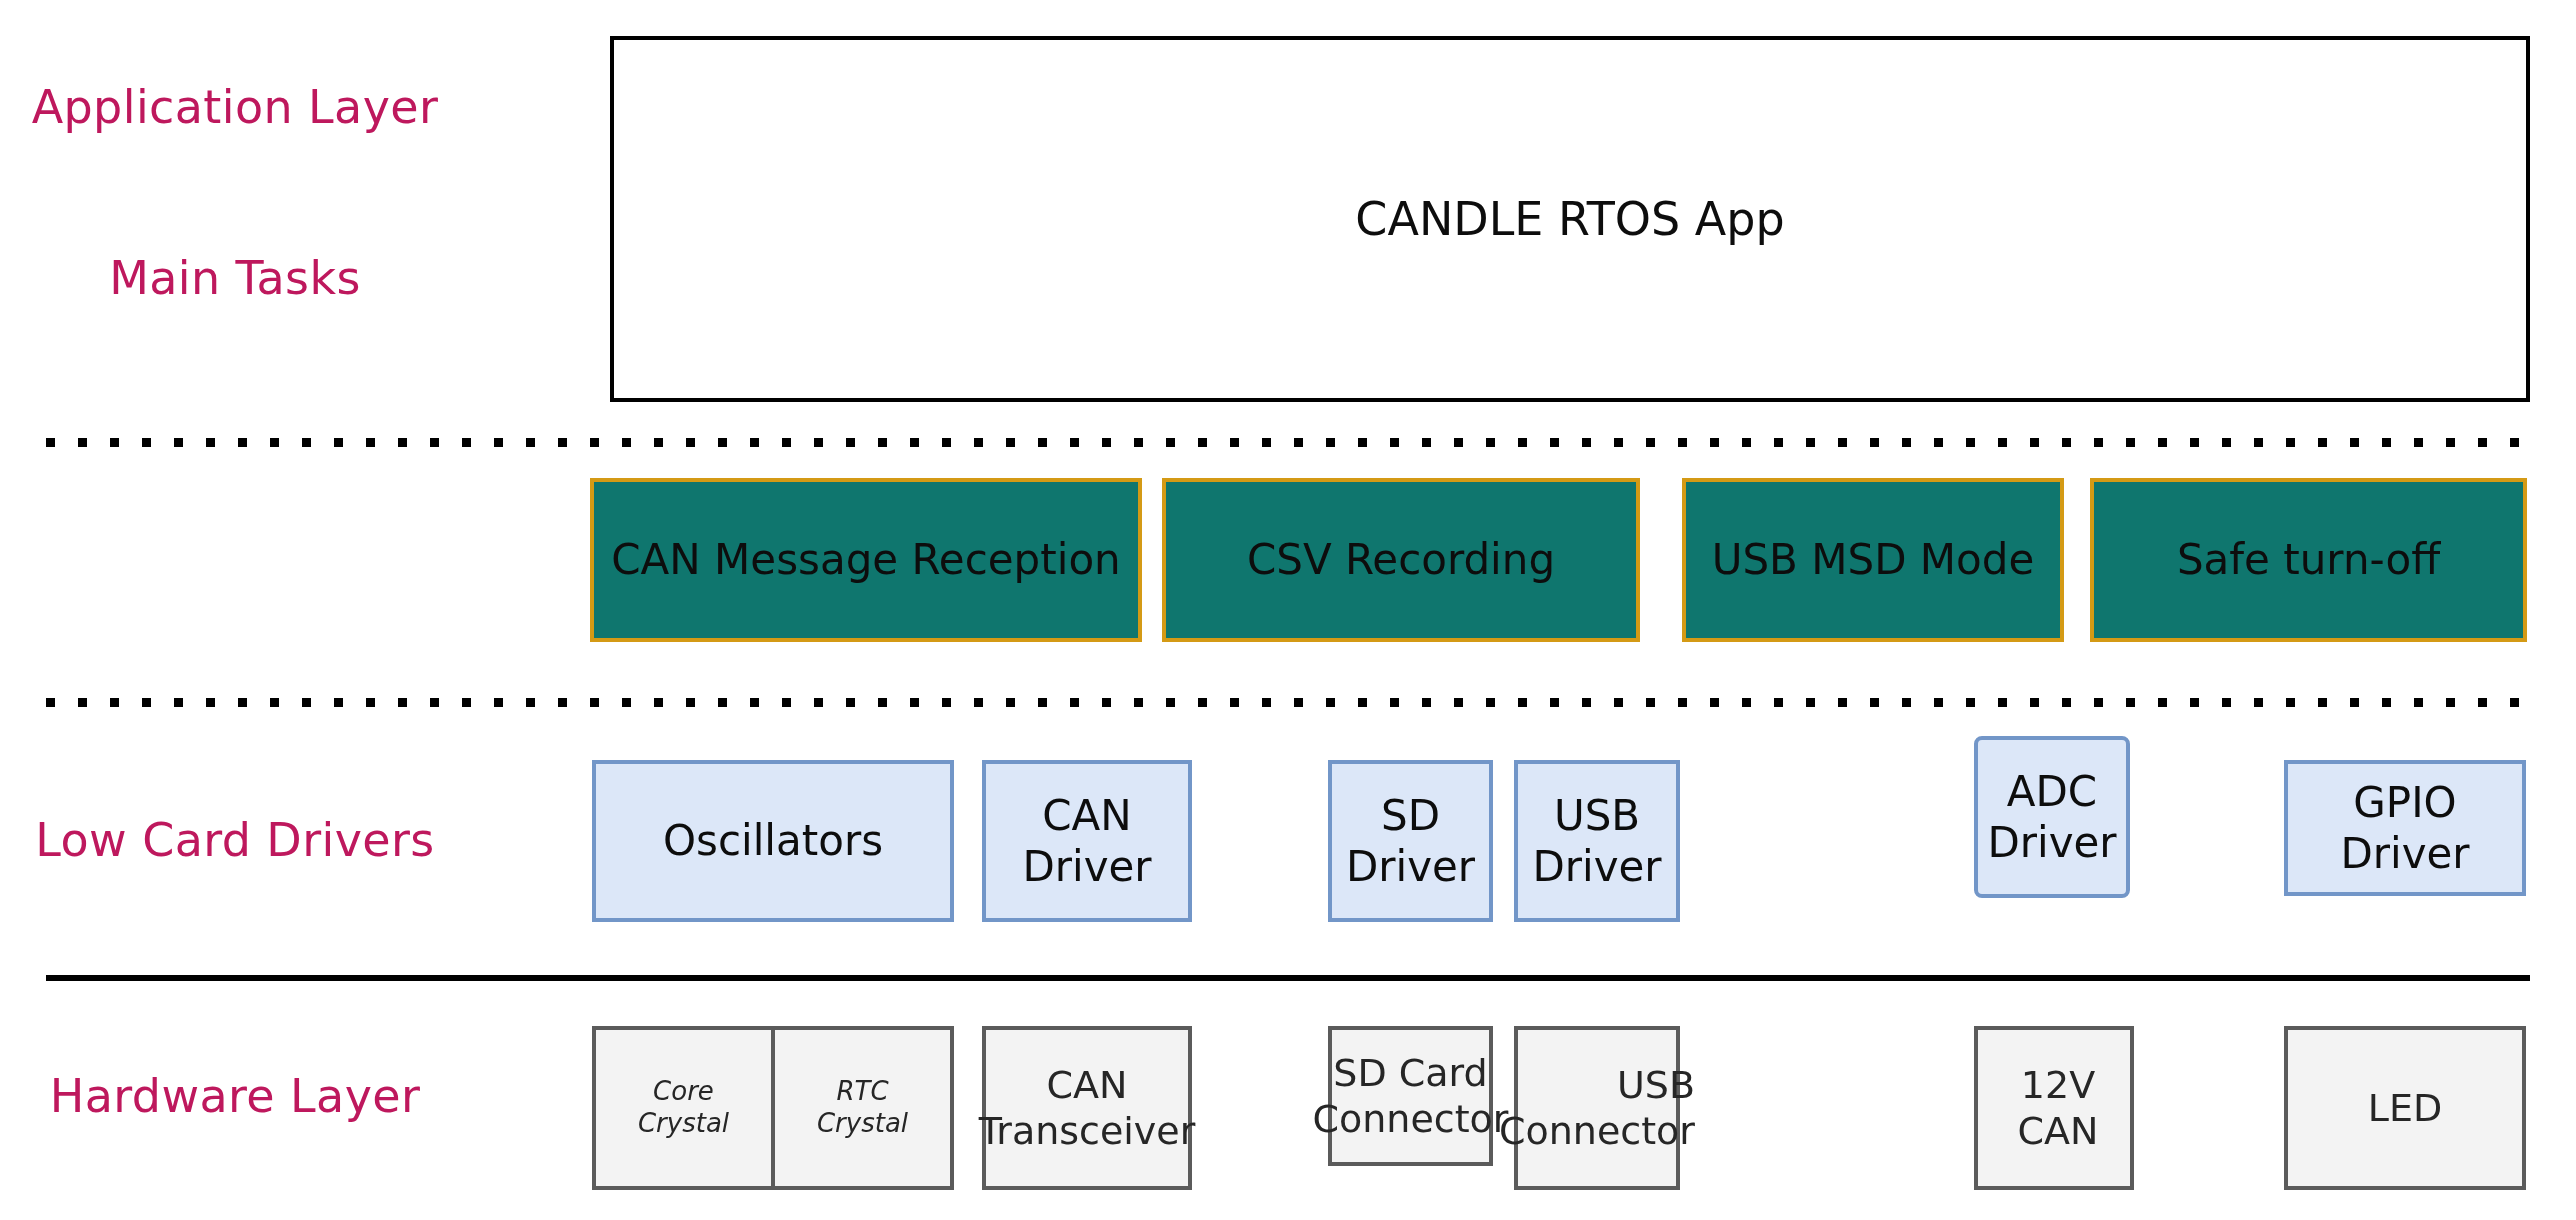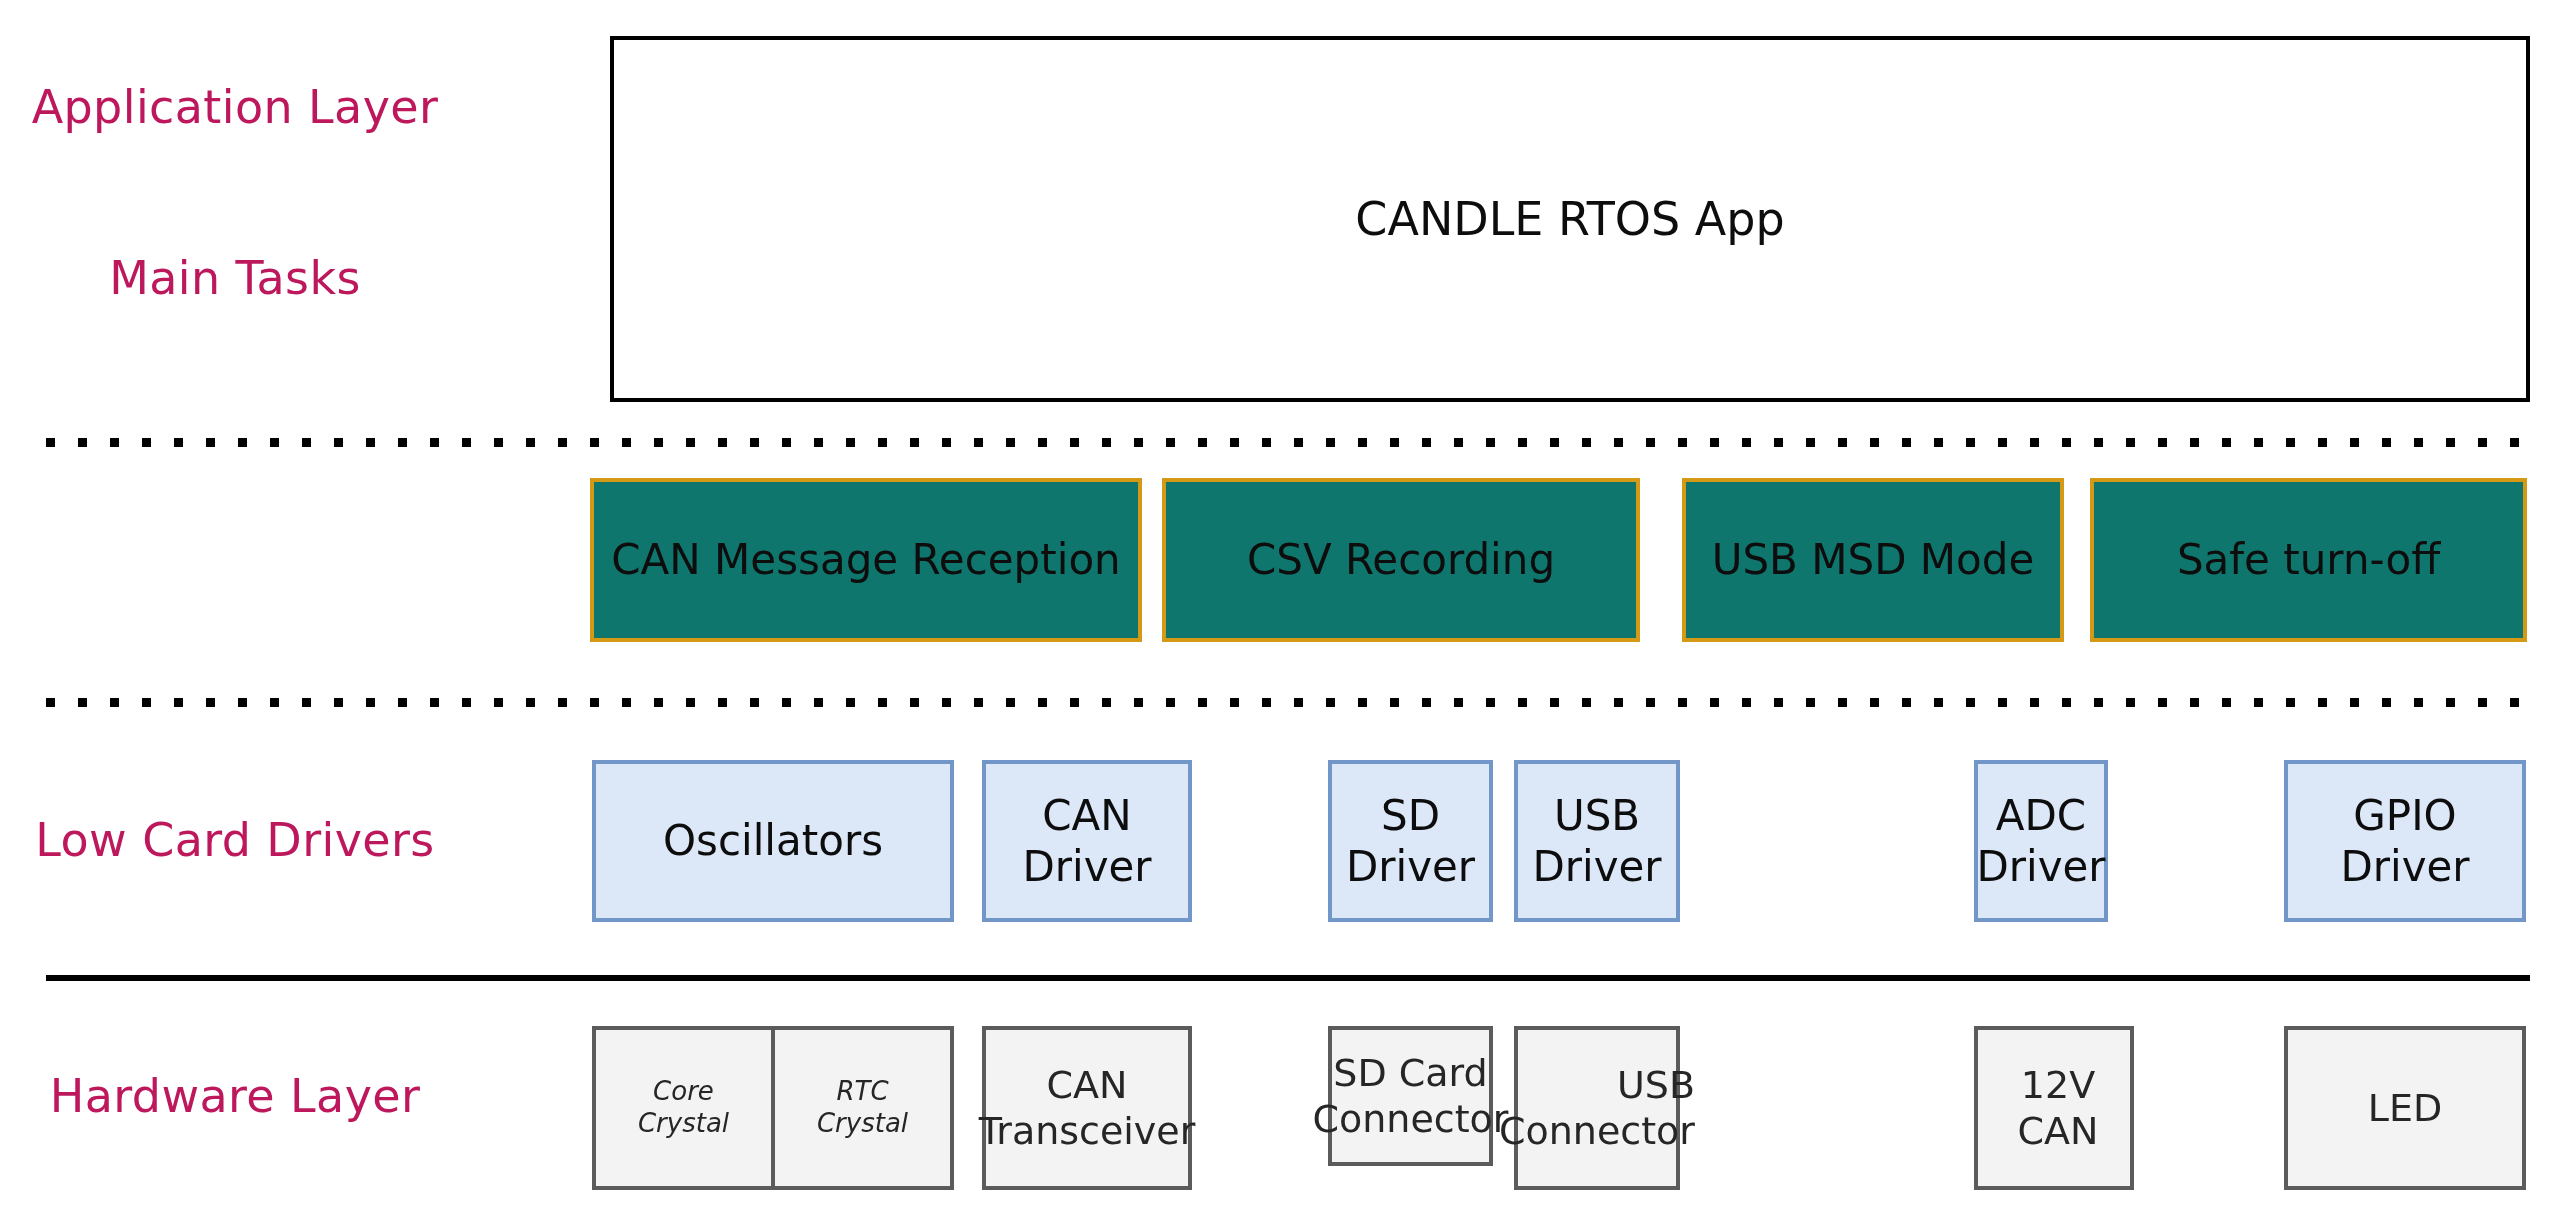--- a/index.html
+++ b/index.html
@@ -130,23 +130,23 @@
   <div class="divider-dotted" style="left:46px; top:698px; width:2484px;"></div>
 
   <div class="box box-driver" style="left:592px; top:760px; width:362px; height:162px;">Oscillators</div>
 
   <div class="box box-driver" style="left:982px; top:760px; width:210px; height:162px;">CAN Driver</div>
 
   <div class="box box-driver" style="left:1328px; top:760px; width:165px; height:162px;">SD Driver</div>
 
   <div class="box box-driver" style="left:1514px; top:760px; width:166px; height:162px;">USB Driver</div>
 
-  <div class="box box-driver" style="left:1974px; top:760px; width:134px; height:162px;">ADC Driver</div>
+  <div class="box box-driver" style="left:1974px; top:736px; width:156px; height:162px;border-radius:8px;">ADC Driver</div>
 
-  <div class="box box-driver" style="left:2284px; top:760px; width:242px; height:162px;">GPIO Driver</div>
+  <div class="box box-driver" style="left:2284px; top:760px; width:242px; height:136px;">GPIO Driver</div>
 
   <div class="divider-solid" style="left:46px; top:975px; width:2484px;"></div>
 
   <div class="box-hw-group" style="left:592px; top:1026px; width:362px; height:164px;">
     <div class="hw-cell">Core
 Crystal</div>
     <div class="hw-cell">RTC
 Crystal</div>
   </div>
 

